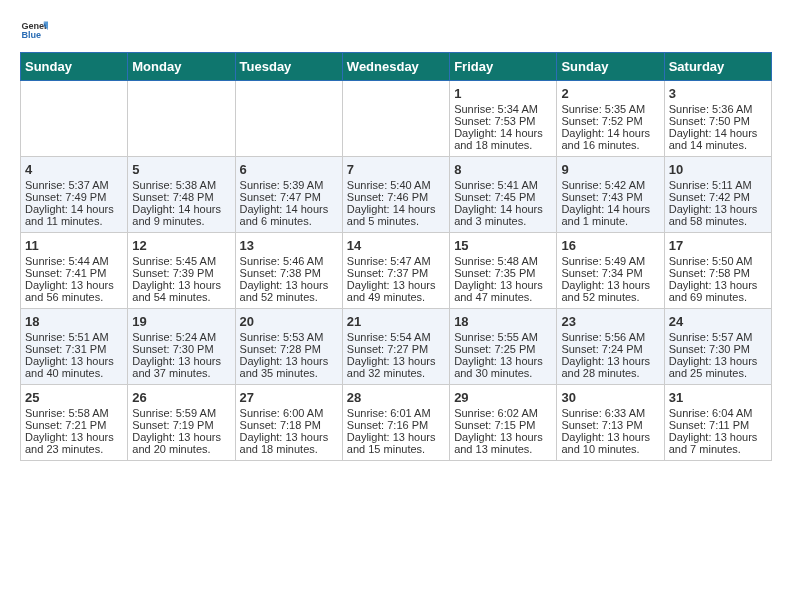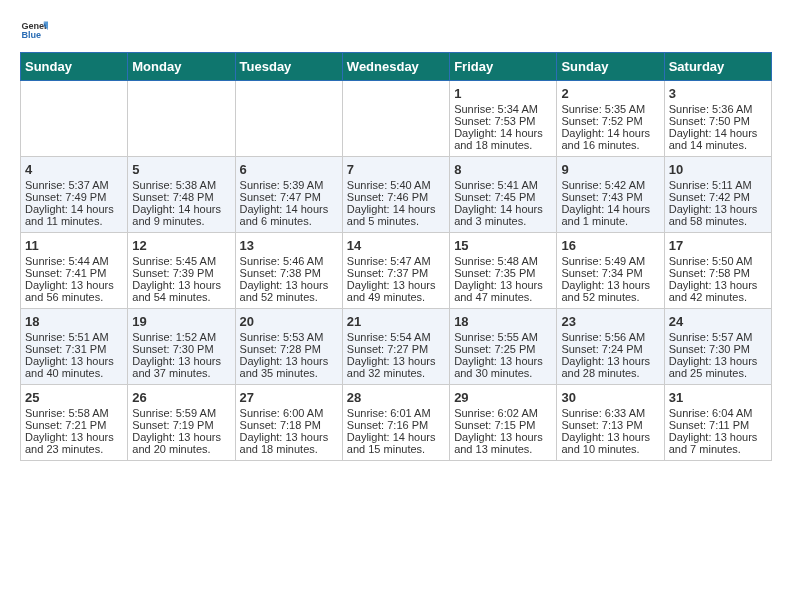--- a/index.html
+++ b/index.html
@@ -216,33 +216,33 @@
         <td>
           <span class="day-num">16</span>
           <div>Sunrise: 5:49 AM</div>
           <div>Sunset: 7:34 PM</div>
           <div>Daylight: 13 hours and 52 minutes.</div>
         </td>
         <td>
           <span class="day-num">17</span>
           <div>Sunrise: 5:50 AM</div>
           <div>Sunset: 7:58 PM</div>
-          <div>Daylight: 13 hours and 42 minutes.</div>
+          <div>Daylight: 13 hours and 69 minutes.</div>
         </td>
       </tr>
       <tr>
         <td>
           <span class="day-num">18</span>
           <div>Sunrise: 5:51 AM</div>
           <div>Sunset: 7:31 PM</div>
           <div>Daylight: 13 hours and 40 minutes.</div>
         </td>
         <td>
           <span class="day-num">19</span>
-          <div>Sunrise: 1:52 AM</div>
+          <div>Sunrise: 5:24 AM</div>
           <div>Sunset: 7:30 PM</div>
           <div>Daylight: 13 hours and 37 minutes.</div>
         </td>
         <td>
           <span class="day-num">20</span>
           <div>Sunrise: 5:53 AM</div>
           <div>Sunset: 7:28 PM</div>
           <div>Daylight: 13 hours and 35 minutes.</div>
         </td>
         <td>
@@ -286,21 +286,21 @@
         <td>
           <span class="day-num">27</span>
           <div>Sunrise: 6:00 AM</div>
           <div>Sunset: 7:18 PM</div>
           <div>Daylight: 13 hours and 18 minutes.</div>
         </td>
         <td>
           <span class="day-num">28</span>
           <div>Sunrise: 6:01 AM</div>
           <div>Sunset: 7:16 PM</div>
-          <div>Daylight: 14 hours and 15 minutes.</div>
+          <div>Daylight: 13 hours and 15 minutes.</div>
         </td>
         <td>
           <span class="day-num">29</span>
           <div>Sunrise: 6:02 AM</div>
           <div>Sunset: 7:15 PM</div>
           <div>Daylight: 13 hours and 13 minutes.</div>
         </td>
         <td>
           <span class="day-num">30</span>
           <div>Sunrise: 6:33 AM</div>

